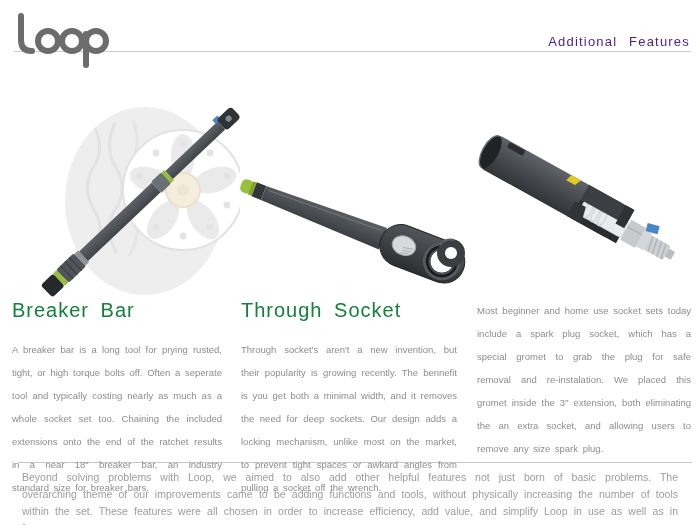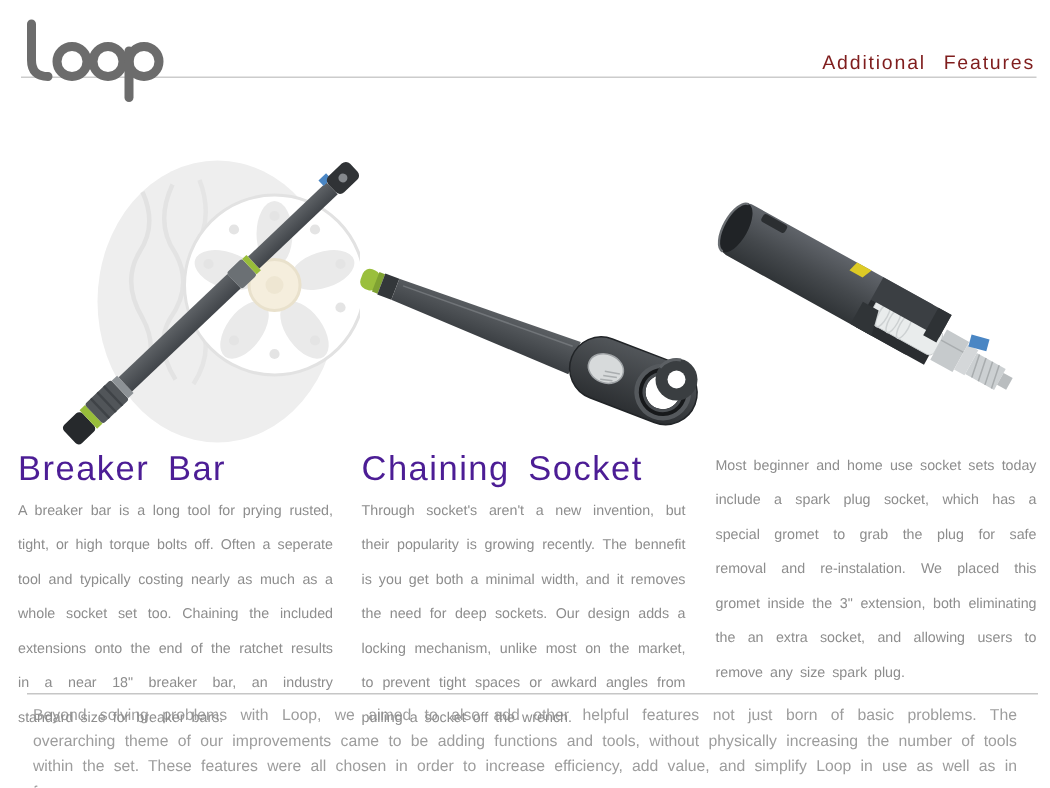--- a/index.html
+++ b/index.html
@@ -5,38 +5,38 @@
   html,body{margin:0;padding:0;}
   body{
     width:700px;height:525px;position:relative;overflow:hidden;
     background:#ffffff;
     font-family:"Liberation Sans", sans-serif;
   }
   
   .logo{position:absolute;left:14px;top:10px;width:104px;height:58px;z-index:3;}
   .page-title{
     position:absolute;right:10px;top:34px;
-    font-size:13px;color:#7f1d1d;letter-spacing:1.2px;word-spacing:7px;
+    font-size:13px;color:#4c1d95;letter-spacing:1.2px;word-spacing:7px;
     z-index:3;
   }
   .header-rule{position:absolute;left:14px;right:9px;top:51px;height:1px;background:#cccccc;z-index:1;}
 
   
   .fig{position:absolute;z-index:2;}
   .fig-breaker{left:0;top:68px;width:240px;height:237px;}
   .fig-through{left:225px;top:123px;width:250px;height:185px;}
   .fig-spark{left:435px;top:85px;width:265px;height:215px;}
 
   
   .col{position:absolute;top:299px;z-index:4;}
   .col1{left:12px;width:210px;}
   .col2{left:241px;width:216px;}
   .col3{left:477px;width:214px;}
   .col h2{
-    margin:0 0 3px 0;font-size:23px;font-weight:400;color:#4c1d95;
+    margin:0 0 16px 0;font-size:20px;font-weight:400;color:#15803d;
     letter-spacing:1px;word-spacing:5px;
   }
   .col p{
     margin:0;font-size:9.5px;line-height:23px;color:#8d8d8d;
     text-align:justify;word-spacing:2px;
   }
 
   
   .footer-rule{position:absolute;left:18px;right:8px;top:462px;height:1px;background:#c6c6c6;}
   .footer-text{
@@ -193,21 +193,21 @@
     <polygon points="102,2 114,2 118,19 102,19" fill="#303437"></polygon>
     <polygon points="176,-14 188,-17 190,-9 178,-6" fill="#4a86c4"></polygon>
   </g>
 </svg>
 
 <div class="col col1">
   <h2>Breaker  Bar</h2>
   <p>A breaker bar is a long tool for prying rusted, tight, or high torque bolts off. Often a seperate tool and typically costing nearly as much as a whole socket set too. Chaining the included extensions onto the end of the ratchet results in a near 18" breaker bar, an industry standard size for breaker bars.</p>
 </div>
 <div class="col col2">
-  <h2>Chaining  Socket</h2>
+  <h2>Through  Socket</h2>
   <p>Through socket's aren't a new invention, but their popularity is growing recently. The bennefit is you get both a minimal width, and it removes the need for deep sockets. Our design adds a locking mechanism, unlike most on the market, to prevent tight spaces or awkard angles from pulling a socket off the wrench.</p>
 </div>
 <div class="col col3">
   <p>Most beginner and home use socket sets today include a spark plug socket, which has a special gromet to grab the plug for safe removal and re-instalation. We placed this gromet inside the 3" extension, both eliminating the an extra socket, and allowing users to remove any size spark plug.</p>
 </div>
 
 <div class="footer-rule"></div>
 <div class="footer-text">Beyond solving problems with Loop, we aimed to also add other helpful features not just born of basic problems. The overarching theme of our improvements came to be adding functions and tools, without physically increasing the number of tools within the set. These features were all chosen in order to increase efficiency, add value, and simplify Loop in use as well as in form.</div>
 
 </body></html>

